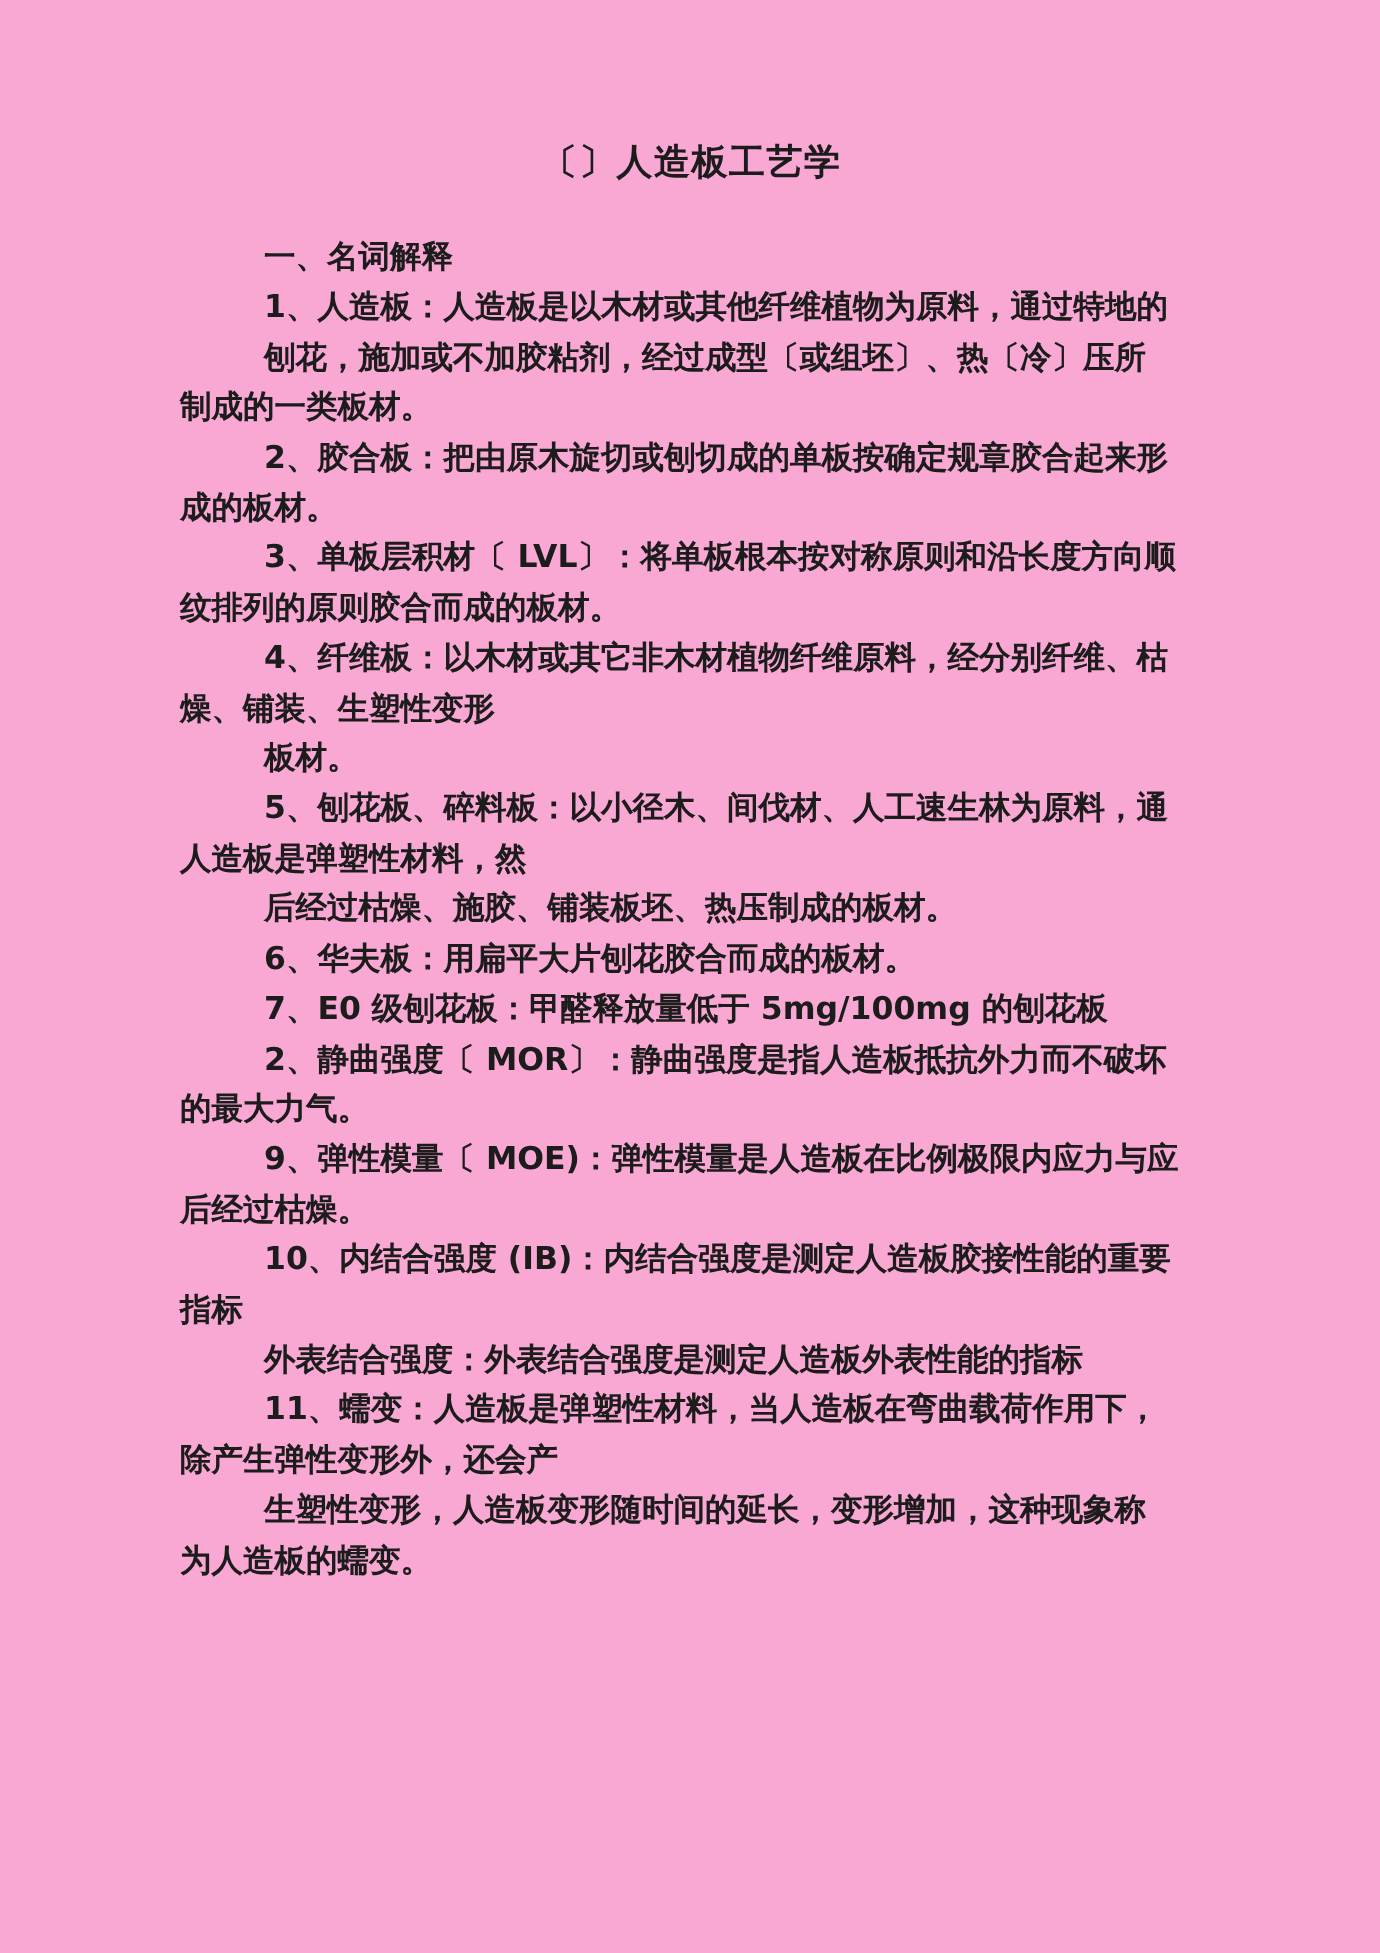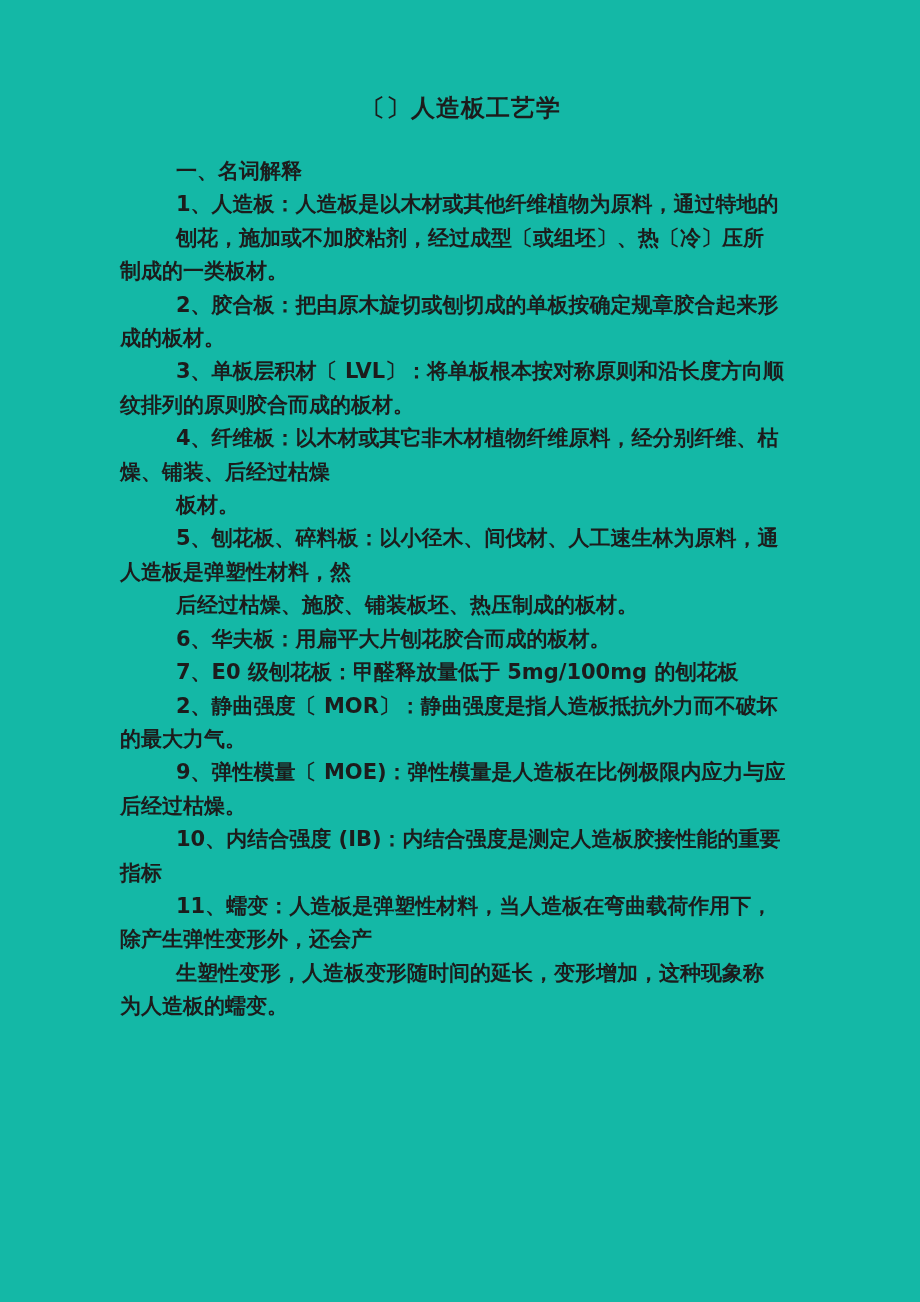--- a/index.html
+++ b/index.html
@@ -9,21 +9,21 @@
   body {
     width: 920px;
     height: 1302px;
     overflow: hidden;
     font-family: "DejaVu Sans", "Liberation Sans", sans-serif;
   }
   .doc-page {
     position: relative;
     width: 920px;
     height: 1302px;
-    background: #14b8a6;
+    background: #f9a8d4;
     padding: 92px 118px 0 120px;
     color: #1c1c1c;
   }
   .doc-title {
     font-size: 24px;
     font-weight: 700;
     text-align: center;
     line-height: 33px;
     letter-spacing: 1px;
     margin-bottom: 30px;
@@ -51,31 +51,32 @@
   <div class="doc-body" id="doc-body">
       <div class="doc-line indent">一、名词解释</div>
       <div class="doc-line indent">1、人造板：人造板是以木材或其他纤维植物为原料，通过特地的</div>
       <div class="doc-line indent">刨花，施加或不加胶粘剂，经过成型〔或组坯〕、热〔冷〕压所</div>
       <div class="doc-line">制成的一类板材。</div>
       <div class="doc-line indent">2、胶合板：把由原木旋切或刨切成的单板按确定规章胶合起来形</div>
       <div class="doc-line">成的板材。</div>
       <div class="doc-line indent">3、单板层积材〔 LVL〕：将单板根本按对称原则和沿长度方向顺</div>
       <div class="doc-line">纹排列的原则胶合而成的板材。</div>
       <div class="doc-line indent">4、纤维板：以木材或其它非木材植物纤维原料，经分别纤维、枯</div>
-      <div class="doc-line">燥、铺装、后经过枯燥</div>
+      <div class="doc-line">燥、铺装、生塑性变形</div>
       <div class="doc-line indent">板材。</div>
       <div class="doc-line indent">5、刨花板、碎料板：以小径木、间伐材、人工速生林为原料，通</div>
       <div class="doc-line">人造板是弹塑性材料，然</div>
       <div class="doc-line indent">后经过枯燥、施胶、铺装板坯、热压制成的板材。</div>
       <div class="doc-line indent">6、华夫板：用扁平大片刨花胶合而成的板材。</div>
       <div class="doc-line indent">7、E0 级刨花板：甲醛释放量低于 5mg/100mg 的刨花板</div>
       <div class="doc-line indent">2、静曲强度〔 MOR〕：静曲强度是指人造板抵抗外力而不破坏</div>
       <div class="doc-line">的最大力气。</div>
       <div class="doc-line indent">9、弹性模量〔 MOE)：弹性模量是人造板在比例极限内应力与应</div>
       <div class="doc-line">后经过枯燥。</div>
       <div class="doc-line indent">10、内结合强度 (IB)：内结合强度是测定人造板胶接性能的重要</div>
       <div class="doc-line">指标</div>
+      <div class="doc-line indent">外表结合强度：外表结合强度是测定人造板外表性能的指标</div>
       <div class="doc-line indent">11、蠕变：人造板是弹塑性材料，当人造板在弯曲载荷作用下，</div>
       <div class="doc-line">除产生弹性变形外，还会产</div>
       <div class="doc-line indent">生塑性变形，人造板变形随时间的延长，变形增加，这种现象称</div>
       <div class="doc-line">为人造板的蠕变。</div>
     </div>
 </div>
 
 </body></html>

